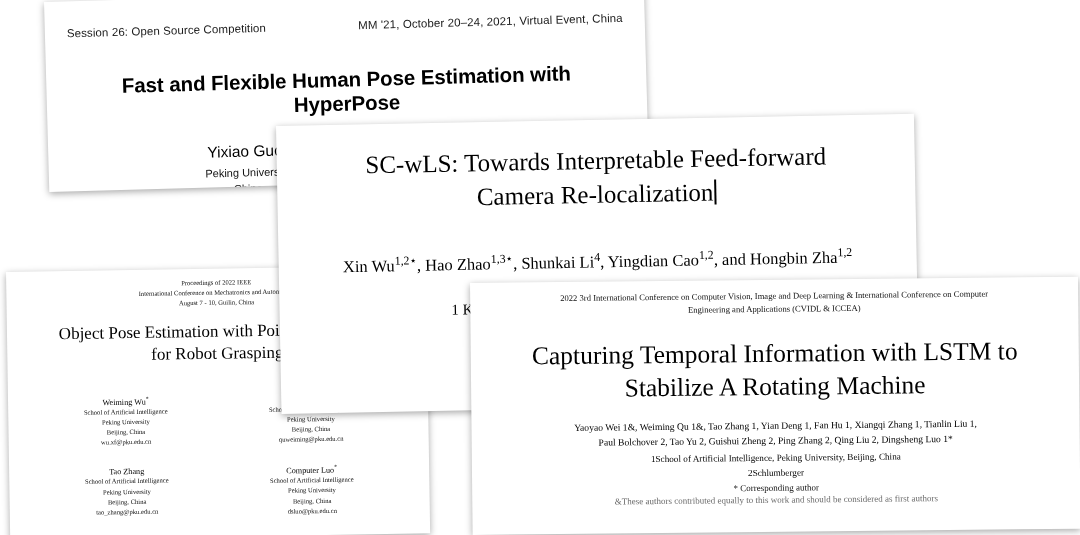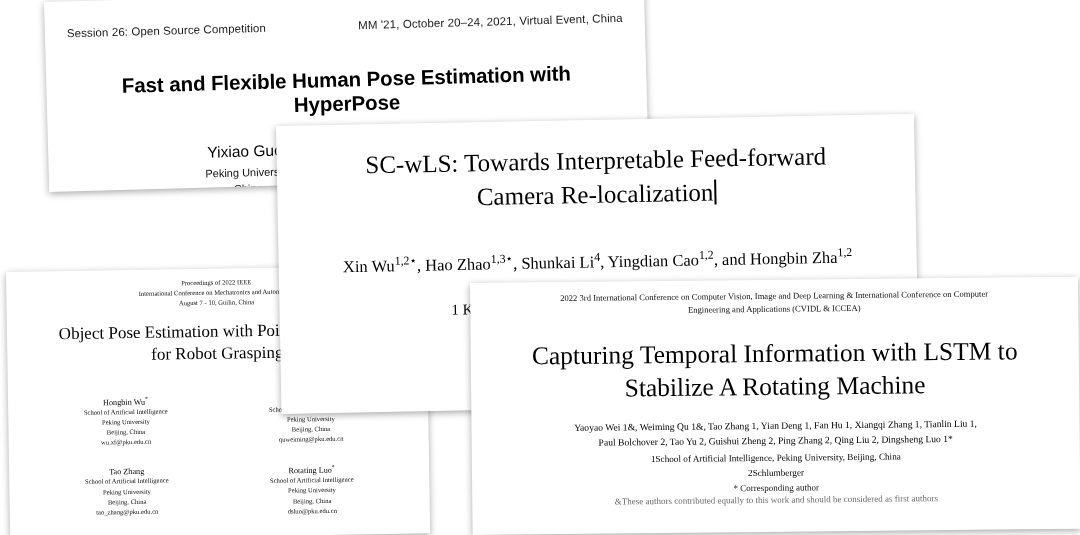--- a/index.html
+++ b/index.html
@@ -255,21 +255,21 @@
       <div>International Conference on Mechatronics and Automation</div>
       <div>August 7 - 10, Guilin, China</div>
     </div>
     <div class="ptitle">
       <div>Object Pose Estimation with Point Cloud Data</div>
       <div>for Robot Grasping</div>
     </div>
     <div class="cols">
       <div class="col">
         <div class="blk">
-          <div class="nm"><span>Hongbin Wu</span><span class="sup">*</span></div>
+          <div class="nm"><span>Weiming Wu</span><span class="sup">*</span></div>
           <div class="af" style="white-space:pre-line">School of Artificial Intelligence
 Peking University
 Beijing, China
 wu.xf@pku.edu.cn</div>
         </div>
         <div class="blk">
           <div class="nm">Tao Zhang</div>
           <div class="af" style="white-space:pre-line">School of Artificial Intelligence
 Peking University
 Beijing, China
@@ -278,21 +278,21 @@
       </div>
       <div class="col">
         <div class="blk">
           <div class="nm"><span>Weiming Qu</span><span class="sup">*</span></div>
           <div class="af" style="white-space:pre-line">School of Artificial Intelligence
 Peking University
 Beijing, China
 quweiming@pku.edu.cn</div>
         </div>
         <div class="blk">
-          <div class="nm"><span>Rotating Luo</span><span class="sup">*</span></div>
+          <div class="nm"><span>Computer Luo</span><span class="sup">*</span></div>
           <div class="af" style="white-space:pre-line">School of Artificial Intelligence
 Peking University
 Beijing, China
 dsluo@pku.edu.cn</div>
         </div>
       </div>
     </div>
 
   </div>
 

